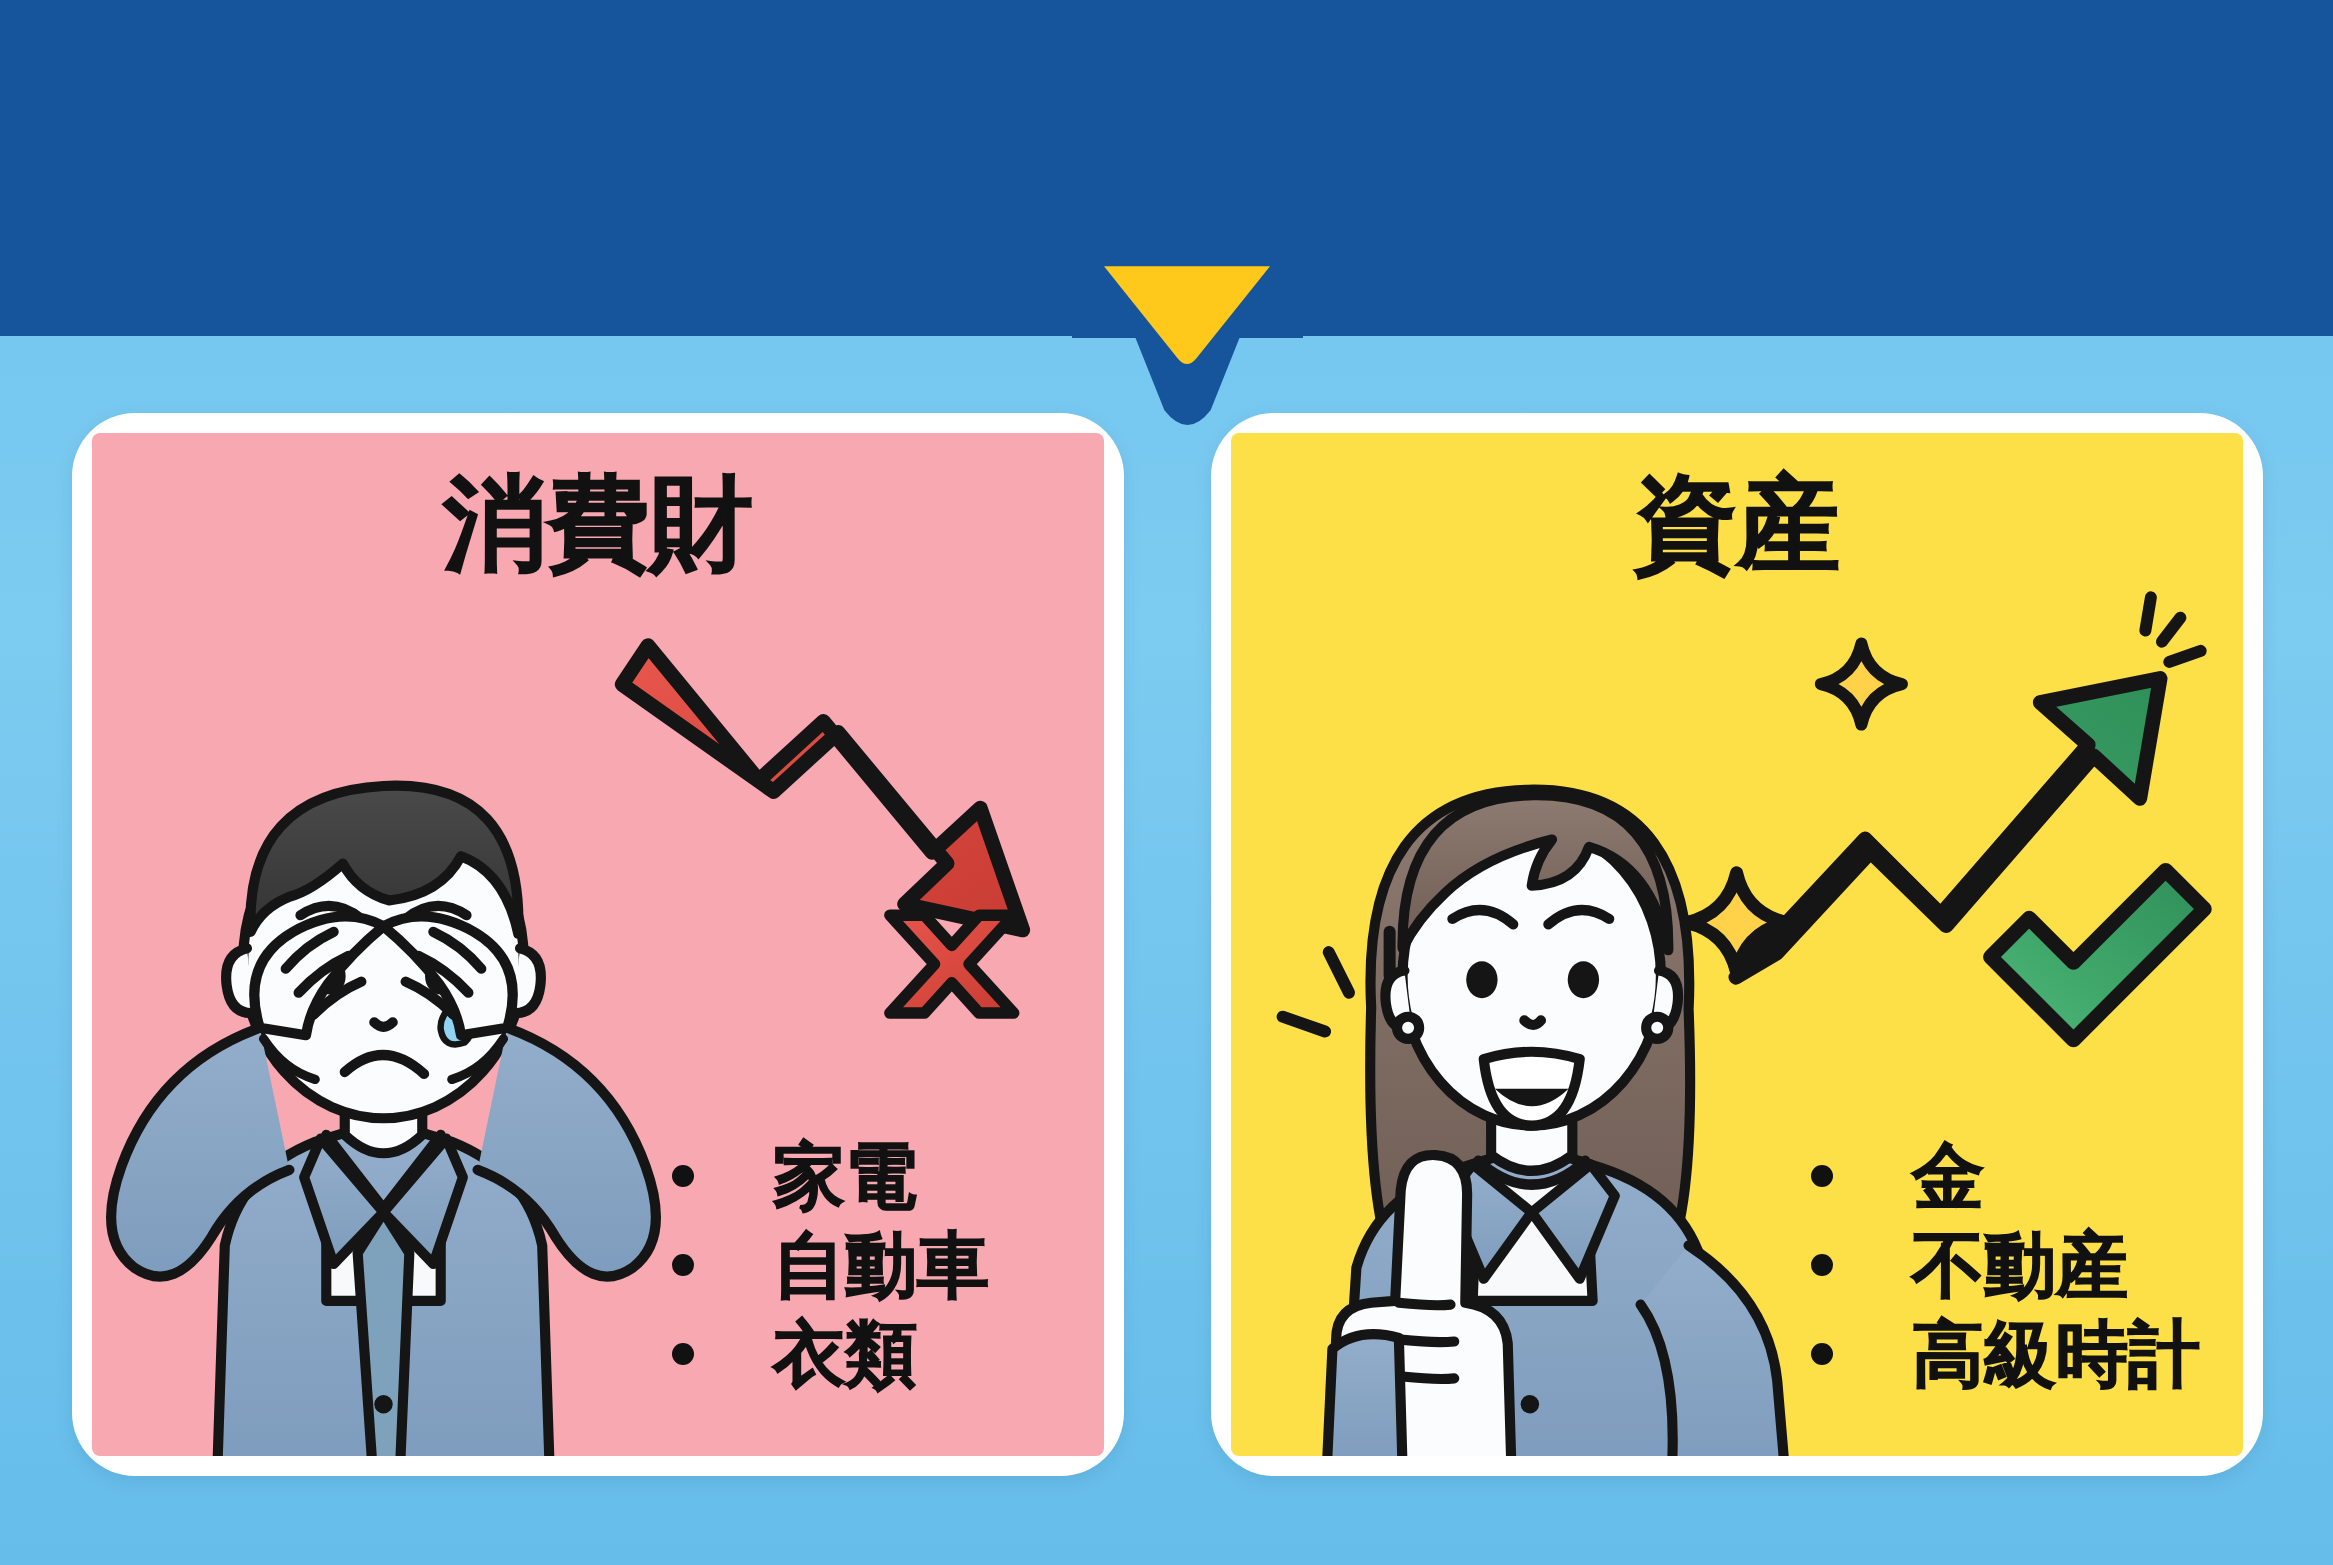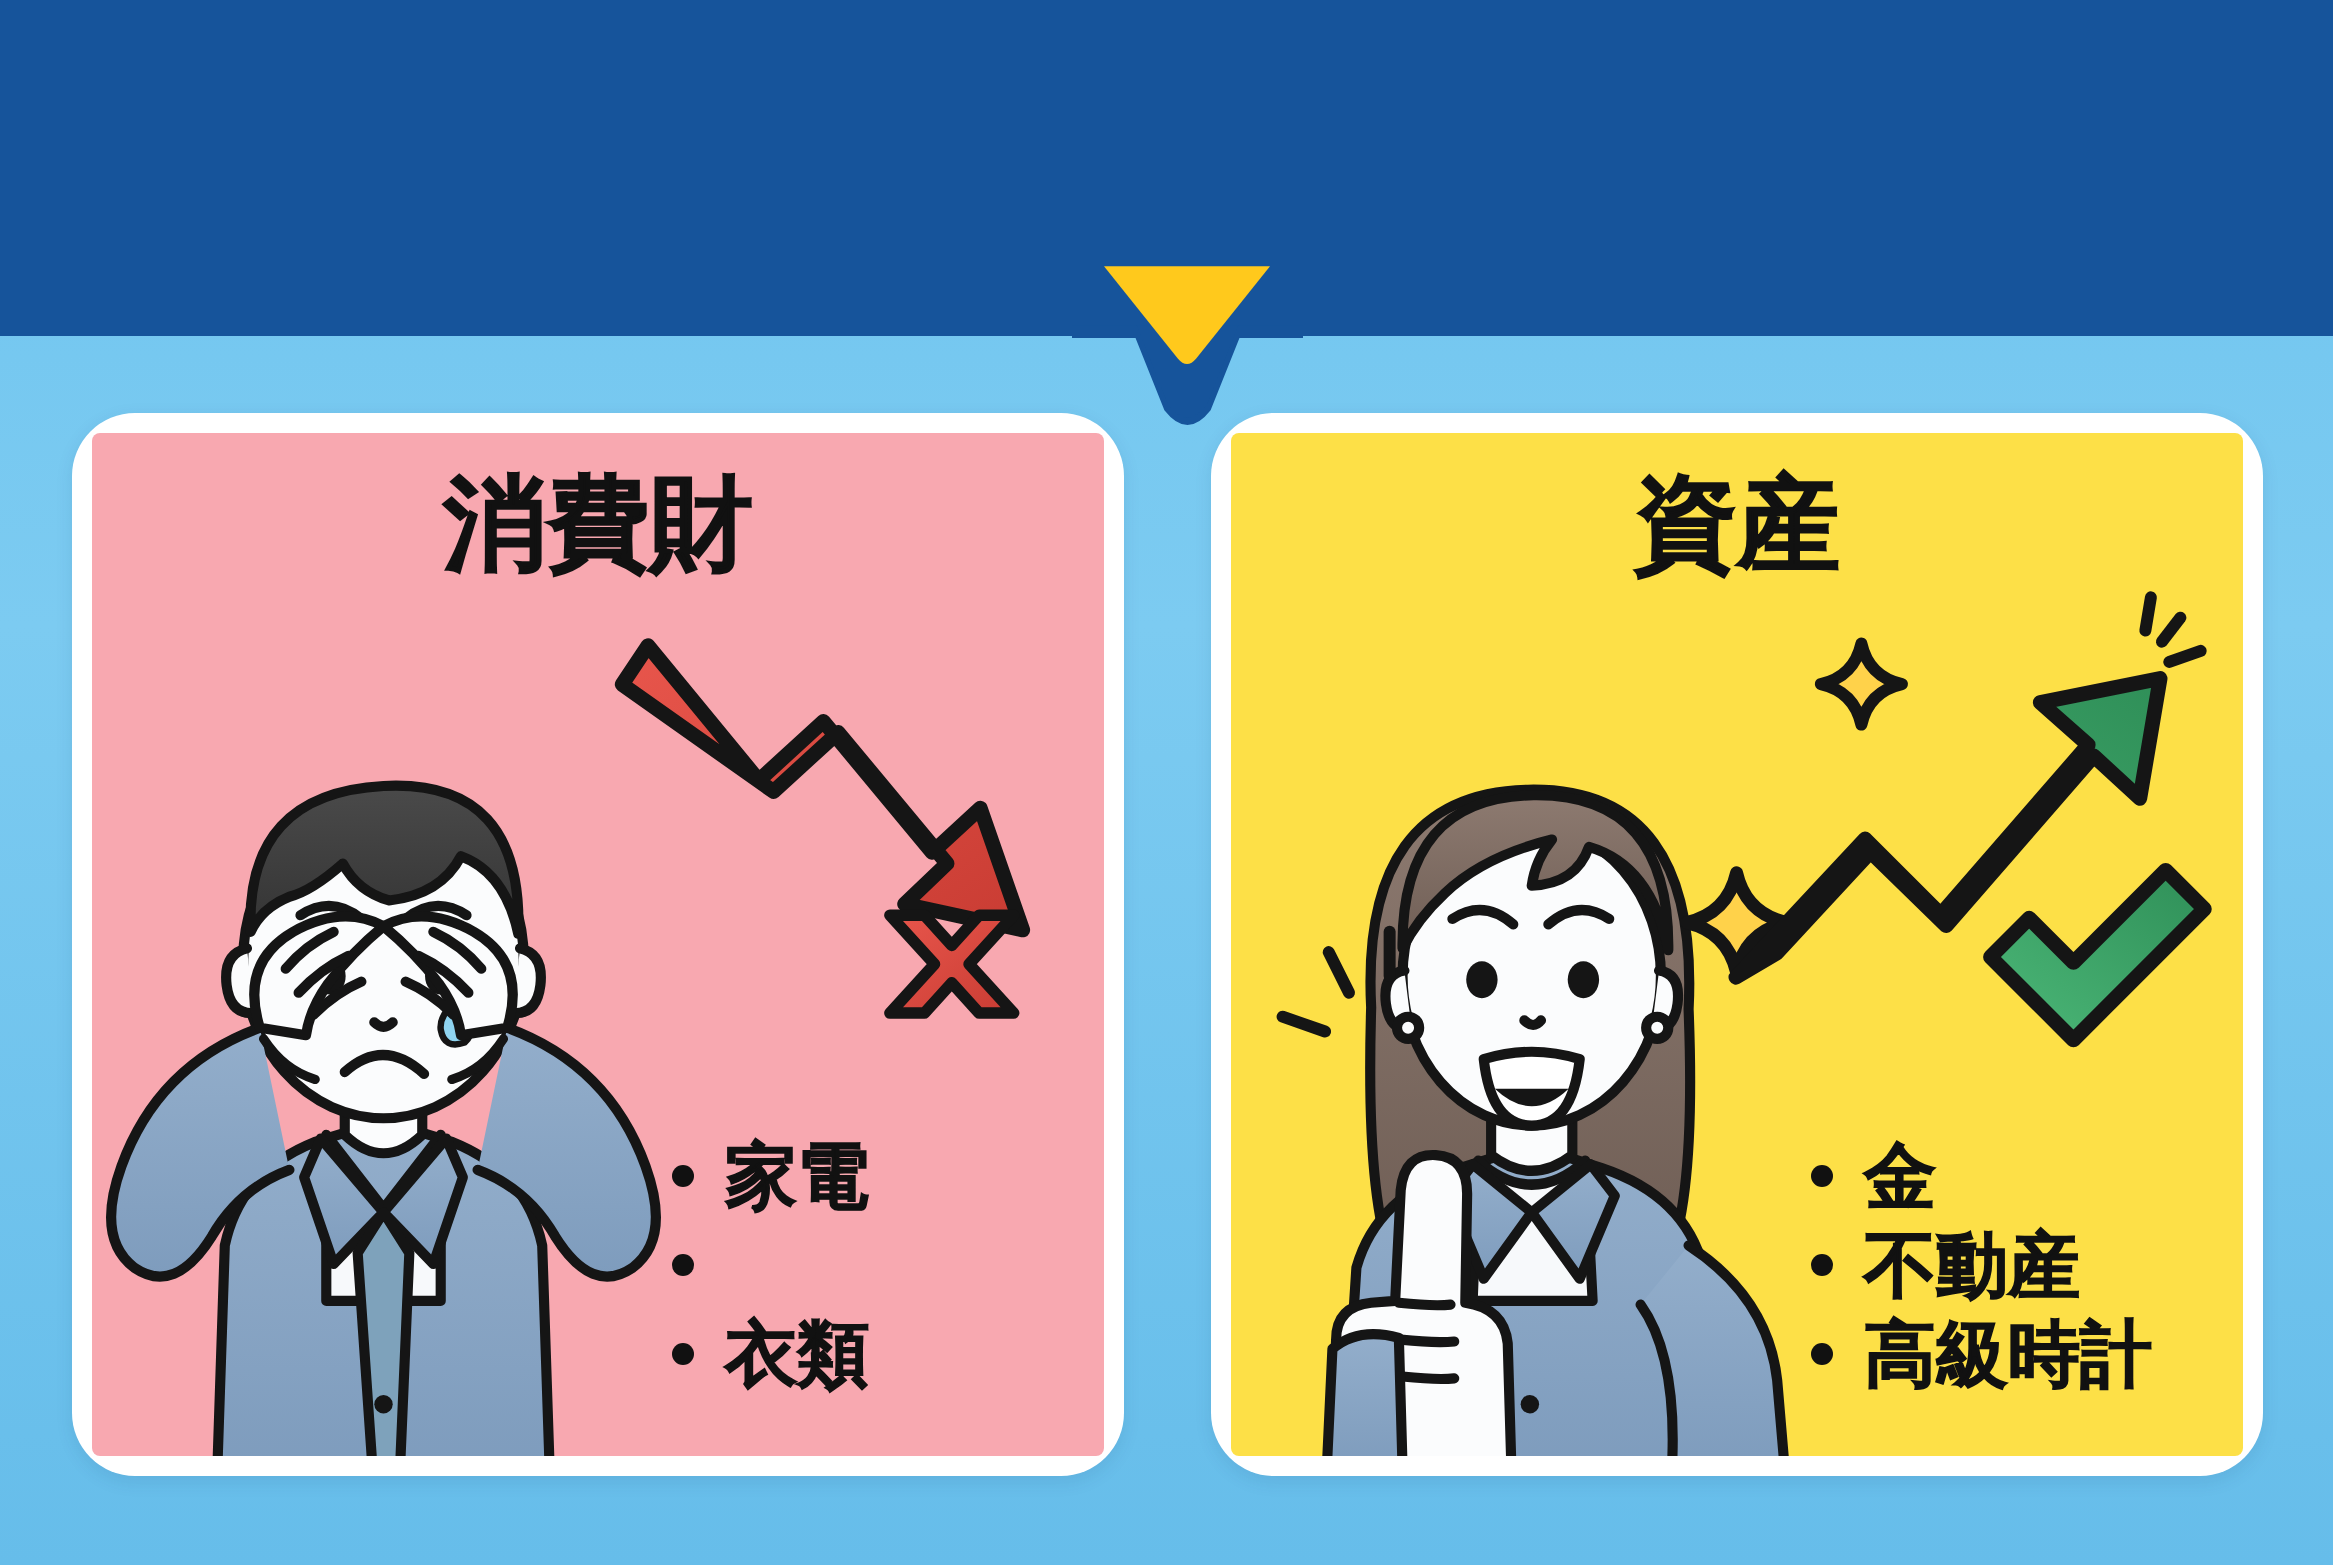--- a/index.html
+++ b/index.html
@@ -133,20 +133,21 @@
     top: 698px;
     left: 580px;
     margin: 0;
     padding: 0;
     list-style: none;
   }
   .bullet-item {
     display: flex;
     align-items: center;
     height: 89px;
+    gap: 48px;
   }
   .bullet-dot {
     width: 22px;
     height: 22px;
     border-radius: 50%;
     background: #111111;
     flex: 0 0 auto;
     margin-right: 31px;
   }
   .bullet-label {
@@ -300,20 +301,21 @@
           </svg>
         </div>
 
         <ul class="bullets">
           <li class="bullet-item">
             <span class="bullet-dot"></span>
             <span class="bullet-label">家電</span>
           </li>
           <li class="bullet-item">
             <span class="bullet-dot"></span>
+            <span class="bullet-label">自動車</span>
           </li>
           <li class="bullet-item">
             <span class="bullet-dot"></span>
             <span class="bullet-label">衣類</span>
           </li>
         </ul>
 
       </div>
     </div>
 

